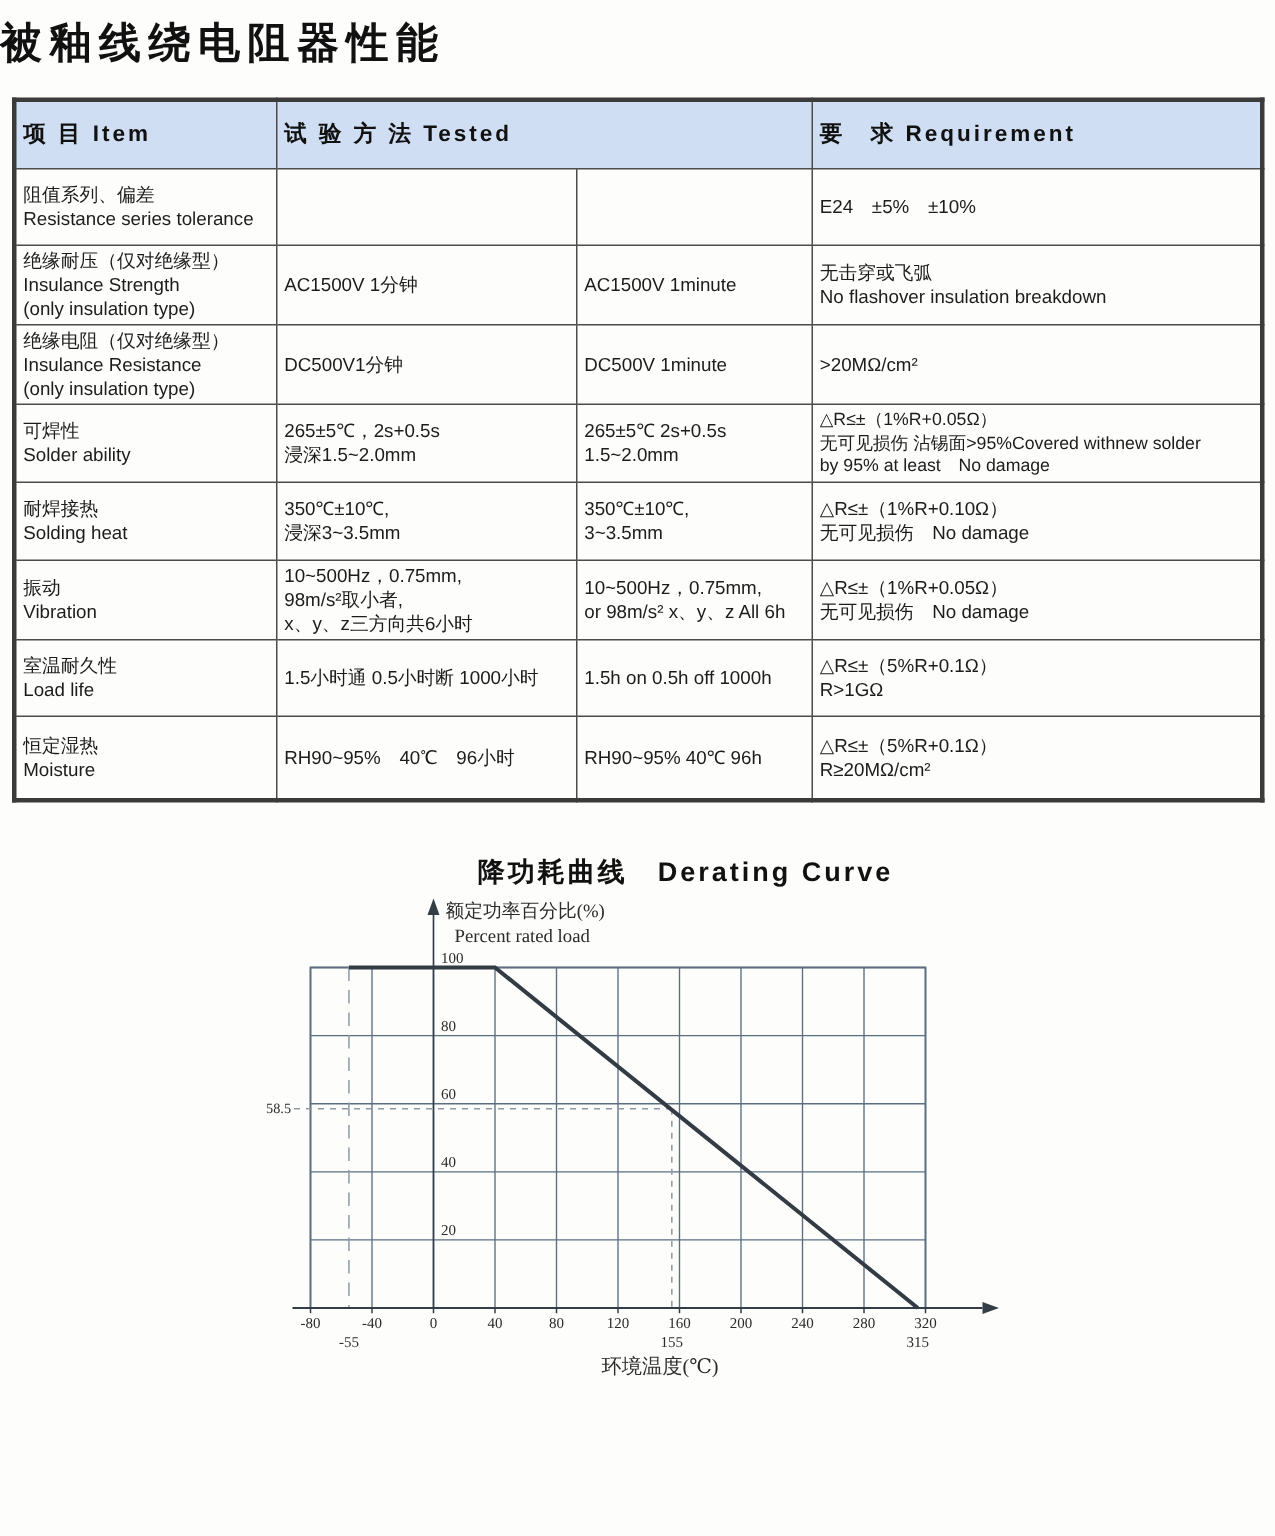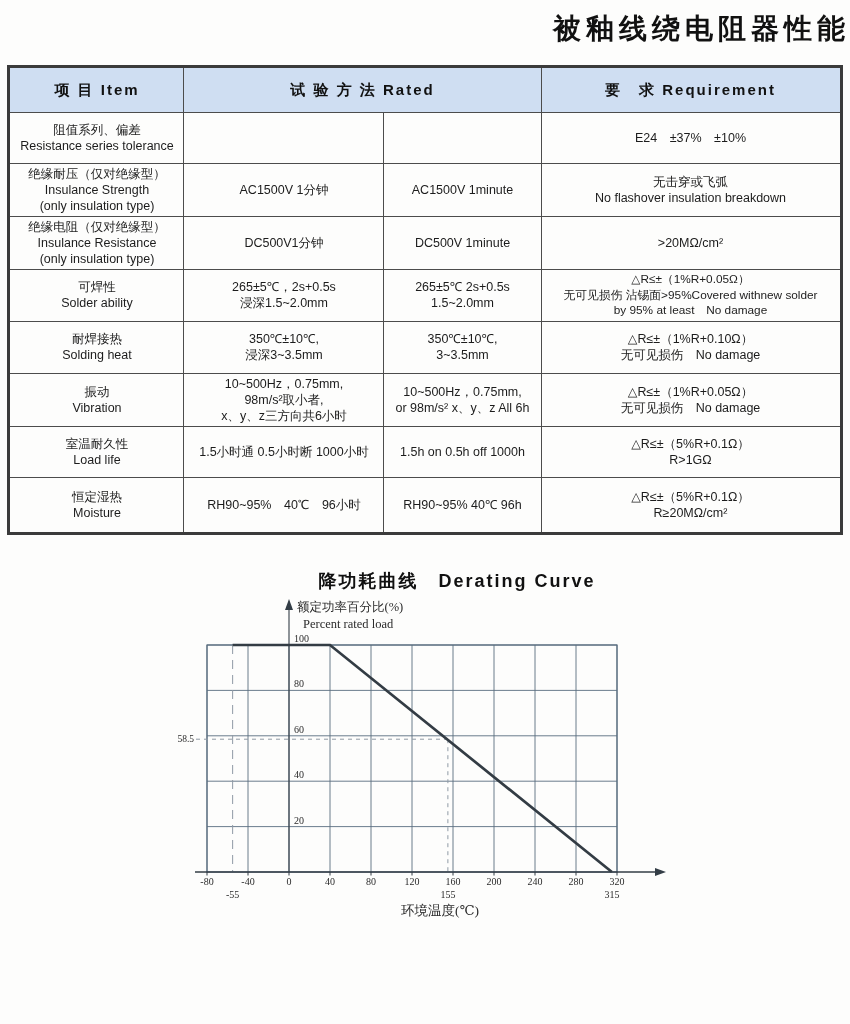--- a/index.html
+++ b/index.html
@@ -1,26 +1,26 @@
 <!DOCTYPE html>
 <html><head>
 <meta charset="utf-8">
 <style>
   html,body{margin:0;padding:0;}
   body{width:850px;height:1024px;background:#fdfdfc;font-family:"Liberation Sans",sans-serif;color:#1c1c1c;overflow:hidden;}
   .page{width:850px;height:1024px;position:relative;}
 
   
-  .title-block{padding-top:12px;text-align:right;}
+  .title-block{padding-top:12px;text-align:left;}
   .title-zh{font-size:28px;font-weight:bold;letter-spacing:5px;line-height:1.2;margin:0;color:#111;}
   .title-en{font-size:17px;font-weight:600;letter-spacing:1.6px;margin:3px 0 0 0;color:#222;}
 
   
   table.spec{width:832px;margin:19px auto 0 auto;border-collapse:collapse;table-layout:fixed;border:3px solid #3b3b3b;}
-  table.spec th,table.spec td{border:1.4px solid #4c4c4c;padding:2px 5px;text-align:center;vertical-align:middle;
+  table.spec th,table.spec td{border:1.4px solid #4c4c4c;padding:2px 5px;text-align:left;vertical-align:middle;
     font-size:12.5px;line-height:1.28;white-space:pre-line;}
   table.spec th{background:#cfdef2;font-size:15px;font-weight:bold;letter-spacing:2px;height:40px;color:#111;}
   td.c-item{font-size:12.5px;}
   td.c-testcn{text-align:left;padding-left:9px;}
   tr.h47 td{height:45px;} tr.h48 td{height:46px;} tr.h49 td{height:47px;}
   tr.h50 td{height:48px;} tr.h52 td{height:50px;}
 
   
   .chart-section{margin-top:34px;}
   .chart-title{font-size:18px;font-weight:bold;letter-spacing:2px;text-align:center;padding-left:64px;margin:0 0 2px 0;color:#111;}
@@ -39,31 +39,31 @@
   <table class="spec">
     <colgroup>
         <col style="width:175px">
         <col style="width:200px">
         <col style="width:157px">
         <col style="width:300px">
       </colgroup>
     <thead>
       <tr>
         <th>项 目 Item</th>
-        <th colspan="2">试 验 方 法 Rated</th>
+        <th colspan="2">试 验 方 法 Tested</th>
         <th>要　求 Requirement</th>
       </tr>
     </thead>
     <tbody>
       <tr class="h48">
         <td class="c-item">阻值系列、偏差
 Resistance series tolerance</td>
         <td class="c-testcn"></td>
         <td></td>
-        <td>E24　±37%　±10%</td>
+        <td>E24　±5%　±10%</td>
       </tr>
       <tr class="h48">
         <td class="c-item">绝缘耐压（仅对绝缘型）
 Insulance Strength
 (only insulation type)</td>
         <td class="c-testcn">AC1500V 1分钟</td>
         <td>AC1500V 1minute</td>
         <td>无击穿或飞弧
 No flashover insulation breakdown</td>
       </tr>

